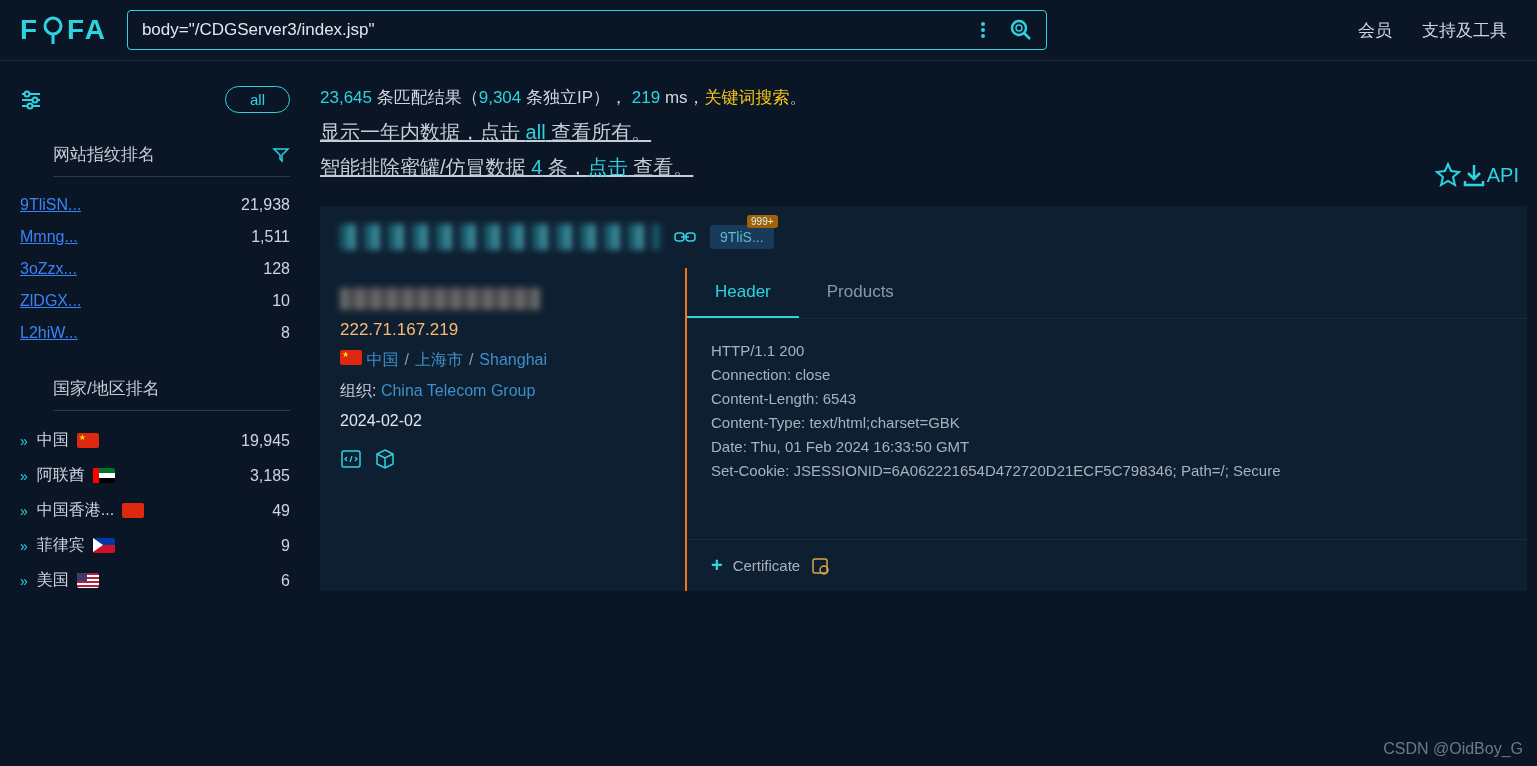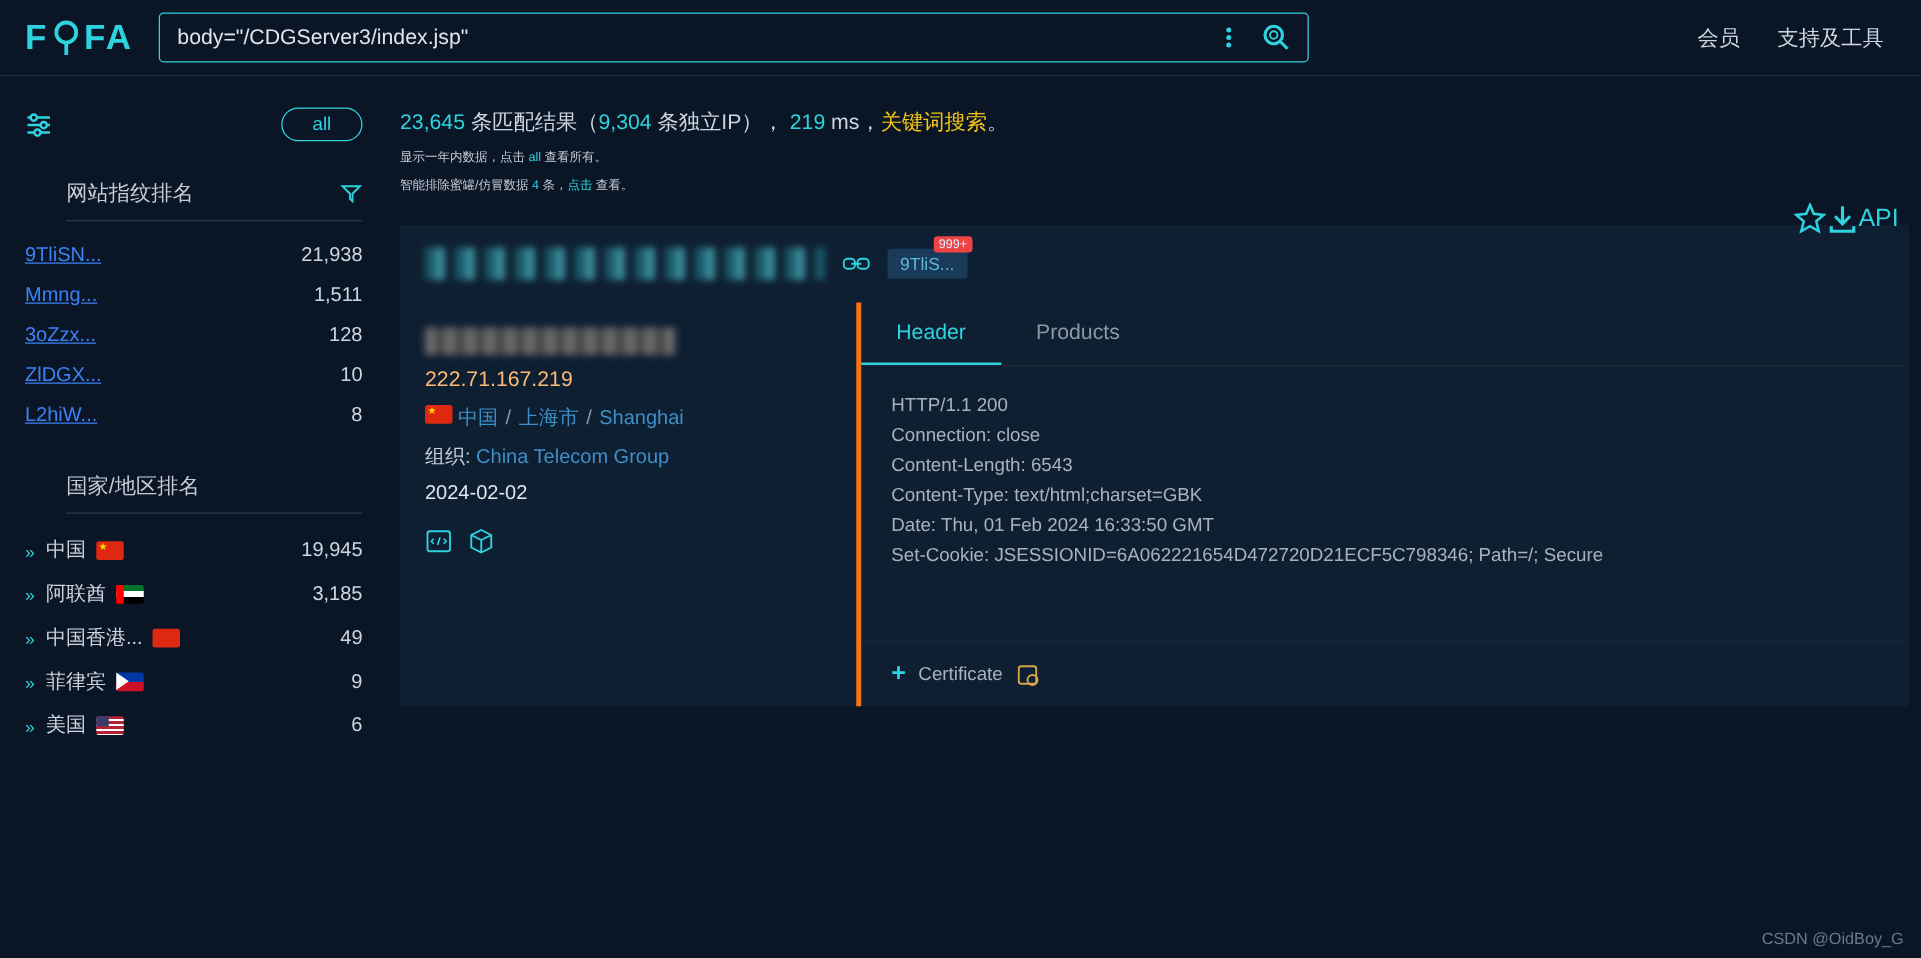--- a/index.html
+++ b/index.html
@@ -98,21 +98,21 @@
 .flag-ae::before { content:""; position:absolute; left:0; top:0; bottom:0; width:6px; background:#f00; }
 .flag-hk { background: #de2910; }
 .flag-ph { background: linear-gradient(to bottom, #0038a8 50%, #ce1126 50%); position:relative; }
 .flag-ph::before { content:""; position:absolute; left:0; top:0; border-top:7.5px solid transparent; border-bottom:7.5px solid transparent; border-left:10px solid #fff; }
 .flag-us { background: repeating-linear-gradient(#b22234 0 2px, #fff 2px 4px); position:relative; }
 .flag-us::before { content:""; position:absolute; left:0; top:0; width:10px; height:8px; background:#3c3b6e; }
 .content { flex: 1; padding: 25px 10px 0 10px; }
 .stats-line { font-size: 17px; margin-bottom: 10px; }
 .stats-line .teal { color: #2dd4e0; }
 .stats-line .yellow { color: #f5c518; cursor: pointer; }
-.sub-line { font-size: 10px; color: #c5ccd6; margin-bottom: 8px; }
+.sub-line { font-size: 20px; color: #c5ccd6; margin-bottom: 8px; text-decoration: underline; }
 .sub-line .teal { color: #2dd4e0; }
 .top-actions { position: absolute; right: 18px; top: 162px; display: flex; align-items: center; }
 .top-actions .api-text { color: #2dd4e0; font-size: 20px; }
 .result-card {
   background: #0f1f32;
   margin-top: 25px;
   padding: 0;
 }
 .result-tags {
   display: flex;
@@ -136,43 +136,43 @@
   background: #1a3a5a;
   color: #5db8d8;
   padding: 4px 10px;
   border-radius: 3px;
   font-size: 14px;
   position: relative;
 }
 .tag-badge {
   position: absolute;
   top: -10px; right: -4px;
-  background: #ef4444;
+  background: #a16207;
   color: #d8f0ff;
   font-size: 10px;
   padding: 1px 4px;
   border-radius: 3px;
 }
 .result-body { display: flex; gap: 0; }
 .result-left { width: 365px; padding: 20px 20px; }
 .result-left .ip { color: #fdba74; font-size: 17px; margin: 10px 0; }
 .result-left .loc-line { margin: 10px 0; font-size: 16px; }
 .result-left .loc-line a { color: #3d8fc7; text-decoration: none; }
 .result-left .loc-line .sep { color: #8a98a8; margin: 0 6px; }
 .result-left .label { color: #c5ccd6; }
 .result-left .date { color: #e0e6ed; margin: 10px 0; font-size: 16px; }
 .icon-row { display: flex; gap: 12px; margin-top: 18px; }
-.result-right { flex: 1; border-left: 4px solid #f97316; }
+.result-right { flex: 1; border-left: 2px solid #f97316; }
 .tabs { display: flex; border-bottom: 1px solid #1a2838; }
 .tab { padding: 14px 28px; font-size: 17px; cursor: pointer; color: #8a98a8; }
 .tab.active { color: #2dd4e0; border-bottom: 2px solid #2dd4e0; }
 .headers-box { padding: 20px 24px; color: #a8b2bd; font-size: 15px; line-height: 1.6; white-space: pre-line; min-height: 220px; }
 .cert-line { display: flex; align-items: center; gap: 10px; padding: 14px 24px; color: #a8b2bd; border-top: 1px solid #1a2838; cursor: pointer; }
 .plus { color: #2dd4e0; font-size: 20px; font-weight: bold; }
-.watermark { position: absolute; bottom: 8px; right: 14px; color: #6a7a8a; font-size: 13px; }
+.watermark { position: absolute; bottom: 8px; right: 14px; color: #6a7a8a; font-size: 16px; }
 svg { display: block; }
 </style>
 </head>
 <body>
 
 <div class="header">
   <div class="logo">
     <span>F</span>
     <svg width="24" height="28" viewBox="0 0 24 28">
       <circle cx="12" cy="10" r="8" fill="none" stroke="#2dd4e0" stroke-width="3"></circle>

